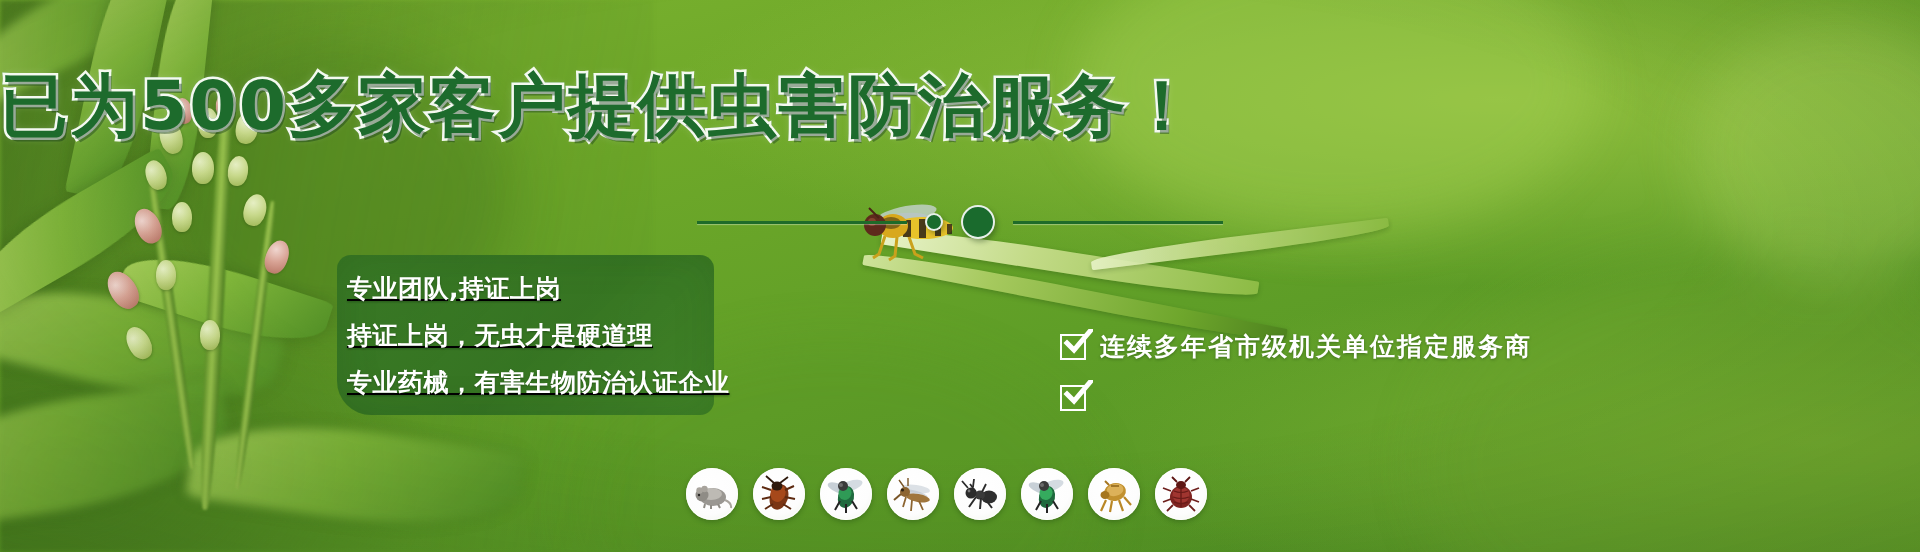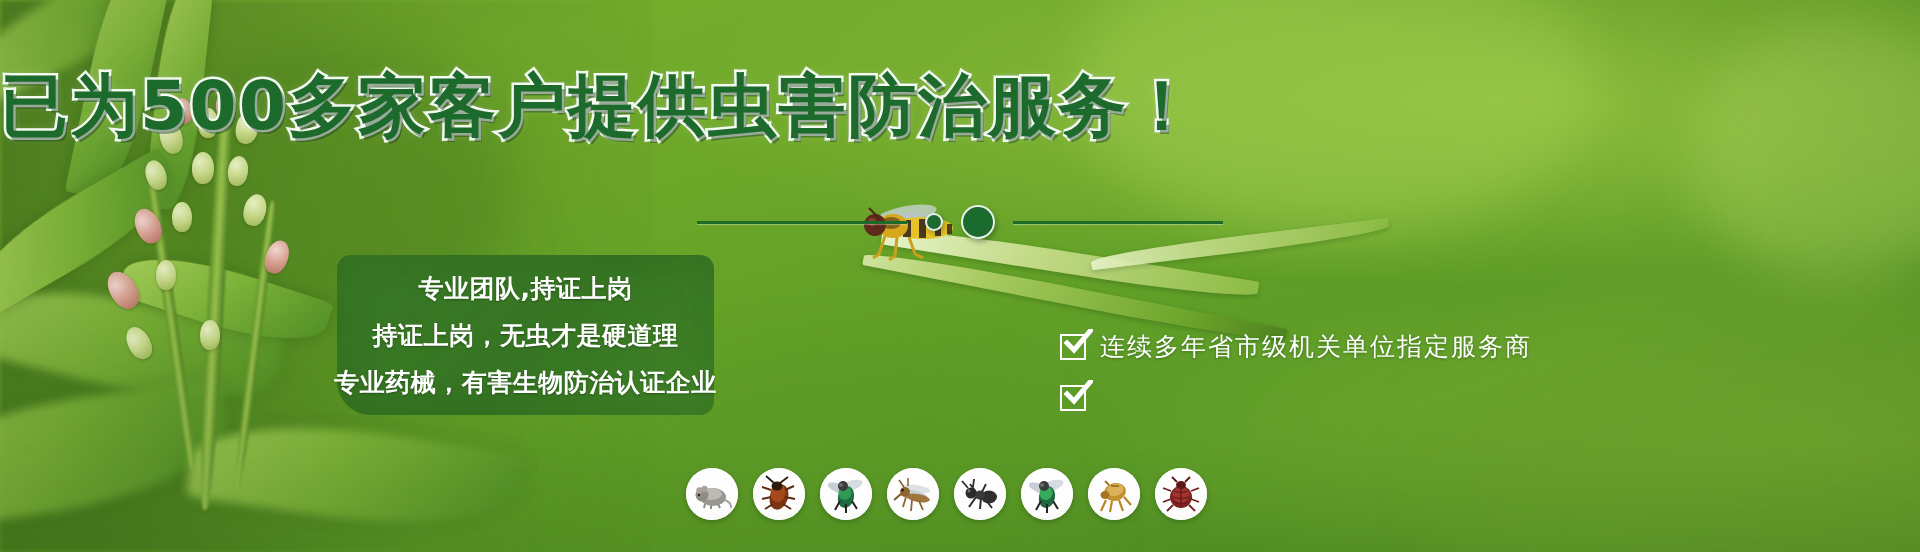--- a/index.html
+++ b/index.html
@@ -122,23 +122,24 @@
 
   
   .info-panel {
     position:absolute;
     left:337px; top:255px;
     width:377px; height:160px;
     border-radius:14px 14px 14px 34px;
     background:linear-gradient(135deg, rgba(53,118,38,.88) 0%, rgba(47,110,34,.86) 55%, rgba(57,124,40,.80) 100%);
     box-shadow:inset 0 0 40px rgba(20,60,15,.18);
     display:flex; flex-direction:column;
-    align-items:center; justify-content:center;
+    align-items:flex-start; justify-content:center;
     gap:14px;
-    padding:8px 16px;
+    padding:8px 10px;
+    text-decoration:underline;
   }
   .info-line {
     color:#ffffff;
     font-weight:bold;
     white-space:nowrap;
     text-shadow:0 1px 2px rgba(15,45,10,.45);
     font-family:"DejaVu Sans","Liberation Sans",sans-serif;
   }
   .info-line.l1 { font-size:25px; letter-spacing:.5px; }
   .info-line.l2 { font-size:25px; letter-spacing:.5px; }
@@ -162,20 +163,21 @@
     left:1px; top:-7px;
     width:30px; height:26px;
   }
   .check-text {
     color:#ffffff;
     font-size:25px;
     letter-spacing:2px;
     white-space:nowrap;
     text-shadow:0 1px 3px rgba(15,45,10,.40);
     font-family:"DejaVu Sans","Liberation Sans",sans-serif;
+    font-weight:bold;
   }
 
   
   .pest-row {
     position:absolute;
     left:686px; top:468px;
     display:flex; gap:15px;
   }
   .pest {
     width:52px; height:52px; border-radius:50%;

